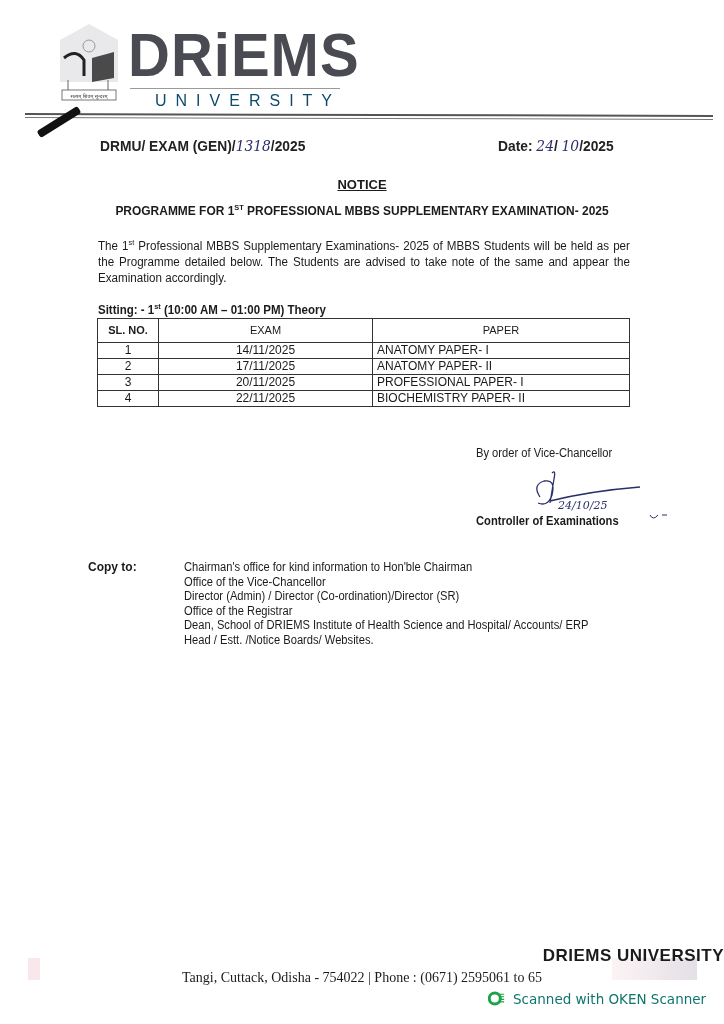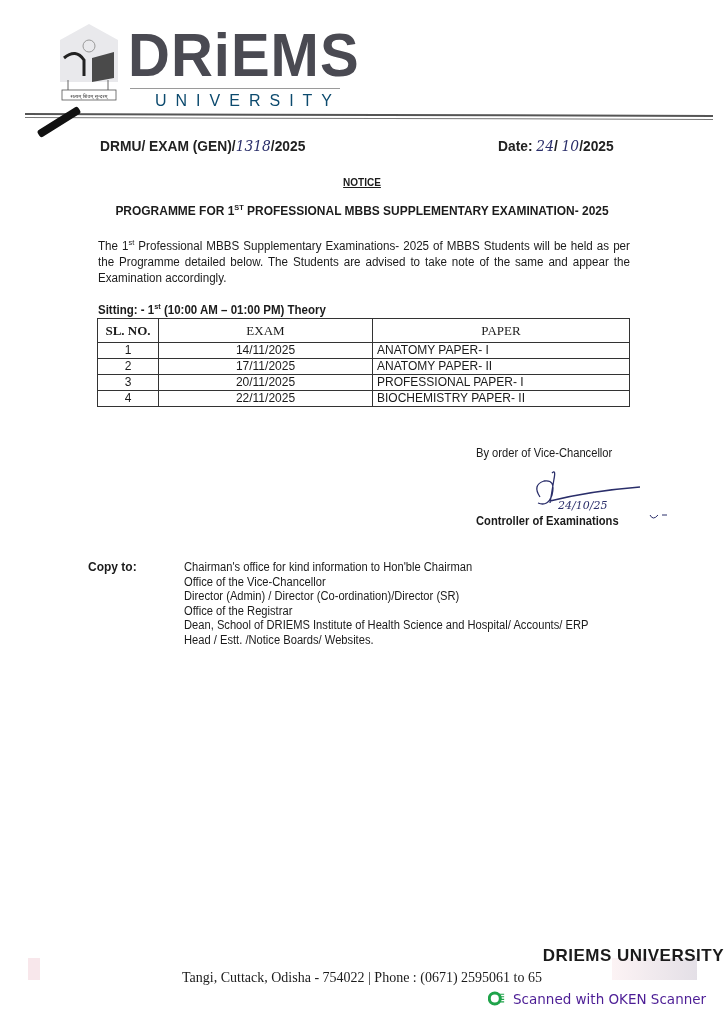--- a/index.html
+++ b/index.html
@@ -21,53 +21,53 @@
   }
   .header-line1 { left: 25px; top: 114px; width: 688px; height: 2px; background: #555; transform: rotate(0.15deg); }
   .header-line2 { left: 25px; top: 118px; width: 688px; height: 1px; background: #777; transform: rotate(0.15deg); }
   .staple { left: 35px; top: 118px; width: 48px; height: 8px; background: #111; transform: rotate(-32deg); border-radius: 3px; }
 
   .ref-no { left: 100px; top: 137px; font-size: 15px; font-weight: bold; color: #222; transform: scaleX(0.92); transform-origin: left; }
   .ref-no .hand { font-family: "DejaVu Serif", serif; font-style: italic; font-weight: normal; color: #2a2e6a; font-size: 15px; }
   .date-line { left: 498px; top: 137px; font-size: 15px; font-weight: bold; color: #222; transform: scaleX(0.92); transform-origin: left; }
   .date-line .hand { font-family: "DejaVu Serif", serif; font-style: italic; font-weight: normal; color: #2a2e6a; }
 
-  .notice-title { left: 0; width: 724px; top: 177px; text-align: center; font-size: 10px; font-weight: bold; text-decoration: underline; }
+  .notice-title { left: 0; width: 724px; top: 177px; text-align: center; font-size: 13px; font-weight: bold; text-decoration: underline; }
   .programme-title { left: 0; width: 724px; top: 203px; text-align: center; font-size: 13px; font-weight: bold; transform: scaleX(0.92); }
   sup { font-size: 8px; }
   .intro { left: 98px; top: 235px; width: 532px; font-size: 12.5px; line-height: 16px; text-align: justify; transform: scaleX(0.93); transform-origin: left; width: 572px; }
 
   .sitting { left: 98px; top: 302px; font-size: 12.5px; font-weight: bold; transform: scaleX(0.92); transform-origin: left; }
   table.schedule {
     position: absolute; left: 97px; top: 318px; width: 533px; border-collapse: collapse;
     font-size: 12px;
   }
   table.schedule td, table.schedule th {
     border: 1px solid #333; padding: 0 4px; height: 15px; line-height: 15px;
   }
-  table.schedule th { font-weight: normal; height: 23px; font-size: 13px; font-family: Liberation Serif, serif; }
+  table.schedule th { font-weight: normal; height: 23px; font-size: 11px; }
   table.schedule th.sl { font-weight: bold; }
   .c-sl { width: 52px; text-align: center; }
   .c-date { width: 205px; text-align: center; }
   .c-paper { text-align: left; }
   table.schedule th.c-paper { text-align: center; }
 
   .by-order { left: 476px; top: 446px; font-size: 12px; transform: scaleX(0.93); transform-origin: left; }
   .signature { left: 530px; top: 467px; width: 150px; height: 55px; }
   .controller { left: 476px; top: 514px; font-size: 12px; font-weight: bold; transform: scaleX(0.93); transform-origin: left; }
 
   .copy-label { left: 88px; top: 560px; font-size: 12px; font-weight: bold; }
   .copy-list { left: 184px; top: 560px; font-size: 12px; line-height: 14.5px; transform: scaleX(0.93); transform-origin: left; margin: 0; padding: 0; list-style: none; }
 
   .footer-name { left: 0; width: 724px; top: 946px; text-align: right; font-size: 17px; font-weight: bold; letter-spacing: 0.5px; }
   .footer-addr { left: 0; width: 724px; top: 970px; text-align: center; font-size: 14px; font-family: "Liberation Serif", serif; }
   .bleed-left { left: 28px; top: 958px; width: 12px; height: 22px; background: #f5dde2; opacity: .7; }
   .bleed-right { left: 612px; top: 958px; width: 85px; height: 22px; background: linear-gradient(90deg,#fbeef0,#d8d2dc); opacity: .7; }
 
-  .scanner-badge { left: 488px; top: 990px; display: flex; align-items: center; gap: 8px; font-family: "DejaVu Sans", sans-serif; font-size: 13.5px; color: #4c1d95; }
+  .scanner-badge { left: 488px; top: 990px; display: flex; align-items: center; gap: 8px; font-family: "DejaVu Sans", sans-serif; font-size: 13.5px; color: #0f766e; }
   .scanner-icon { width: 17px; height: 17px; }
 </style>
 </head>
 <body>
 
 <svg class="abs logo-emblem" viewBox="0 0 62 82">
   <polygon points="31,2 60,18 60,60 2,60 2,18" fill="#e9e9ec"></polygon>
   <circle cx="31" cy="24" r="6" fill="none" stroke="#999" stroke-width="1"></circle>
   <path d="M6,36 Q18,26 26,38 L26,54" fill="none" stroke="#222" stroke-width="3"></path>
   <polygon points="34,36 56,30 56,56 34,60" fill="#4a4a4a"></polygon>

